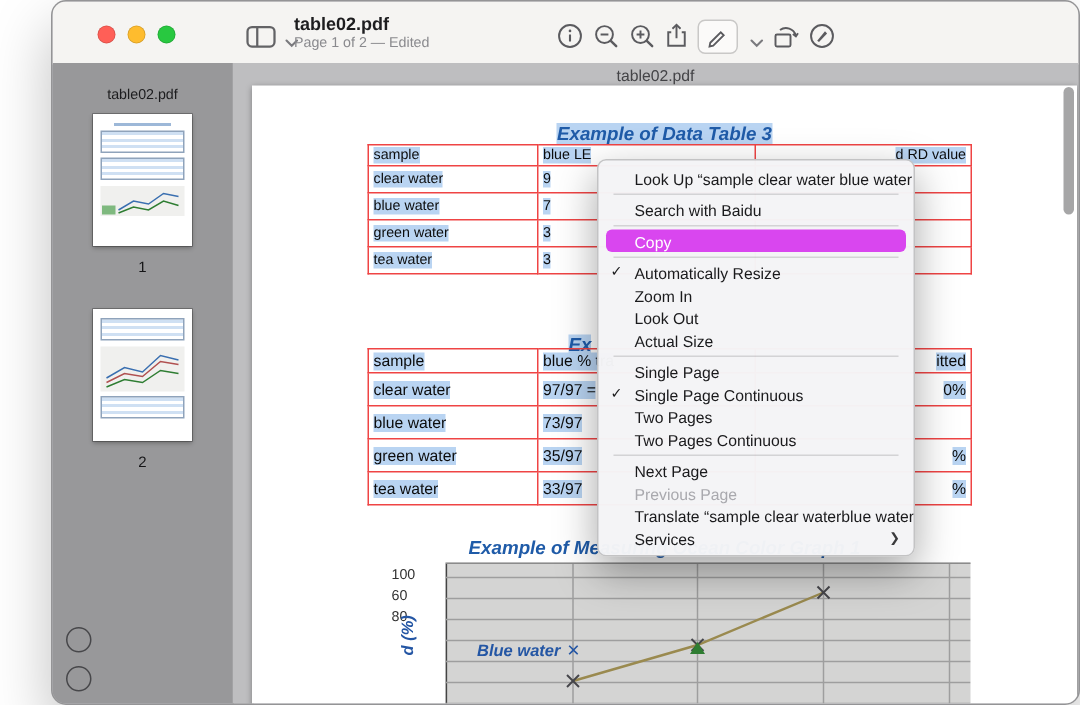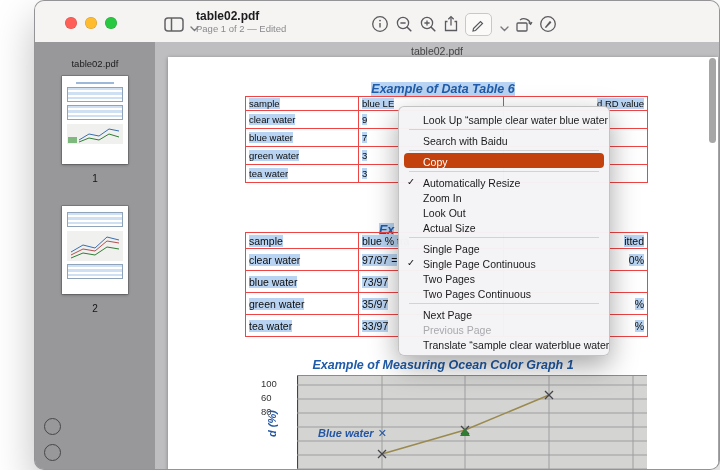--- a/index.html
+++ b/index.html
@@ -62,21 +62,21 @@
   .ylab{position:absolute;left:98px;top:380px;transform:rotate(-90deg);transform-origin:0 0;font-size:11px;font-weight:bold;font-style:italic;color:#2456a4;white-space:nowrap;}
   .serieslabel{position:absolute;left:150px;top:370px;font-size:11px;font-weight:bold;font-style:italic;color:#2456a4;white-space:nowrap;}
   .serieslabel .mk-x{font-style:normal;margin-left:4px;}
 
   
   .ctxmenu{position:absolute;left:363px;top:105px;width:210px;background:rgba(244,244,246,.98);border:1px solid rgba(0,0,0,.2);border-radius:6px;box-shadow:0 10px 28px rgba(0,0,0,.35);padding:4px 0;z-index:50;}
   .mi{position:relative;height:15px;line-height:15px;padding:0 8px 0 24px;color:#1a1a1c;overflow:hidden;white-space:nowrap;}
   .mi .lb{font-size:10.5px;}
   .mi .mk{position:absolute;left:8px;top:0;font-size:9.5px;}
   .mi .arr{position:absolute;right:9px;top:0;font-size:8.5px;color:#3a3a3c;}
-  .mi.sel{background:#c2410c;color:#ffffff;margin:0 5px;padding-left:19px;border-radius:4px;}
+  .mi.sel{background:#d946ef;color:#ffffff;margin:0 5px;padding-left:19px;border-radius:4px;}
   .mi.dis{color:#a9a9ae;}
   .msep{height:1px;background:rgba(60,60,67,.18);margin:2.5px 10px;}
 </style>
 </head>
 <body>
 
 <div class="window">
 
   <div class="titlebar">
     <div class="traffic">
@@ -188,21 +188,21 @@
     <div class="thumb-label l2">2</div>
 
     <div class="sb-circle c1"></div>
     <div class="sb-circle c2"></div>
   </div>
 
   <div class="docarea">
     <div class="proxy-title">table02.pdf</div>
 
     <div class="pdfpage">
-      <div class="h1"><span class="hl">Example of Data Table 6</span></div>
+      <div class="h1"><span class="hl">Example of Data Table 3</span></div>
 
       <table class="dt dt1">
         <colgroup>
             <col style="width:113px">
             <col style="width:145px">
             <col style="width:144px">
           </colgroup>
         <tbody>
             <tr class="hdr">
           <td><span class="hl">sample</span></td>
@@ -320,15 +320,16 @@
     <div class="mi"><span class="mk"></span><span class="lb">Actual Size</span></div>
     <div class="msep"></div>
     <div class="mi"><span class="mk"></span><span class="lb">Single Page</span></div>
     <div class="mi"><span class="mk">✓</span><span class="lb">Single Page Continuous</span></div>
     <div class="mi"><span class="mk"></span><span class="lb">Two Pages</span></div>
     <div class="mi"><span class="mk"></span><span class="lb">Two Pages Continuous</span></div>
     <div class="msep"></div>
     <div class="mi"><span class="mk"></span><span class="lb">Next Page</span></div>
     <div class="mi dis"><span class="mk"></span><span class="lb">Previous Page</span></div>
     <div class="mi"><span class="mk"></span><span class="lb">Translate “sample clear waterblue water…”</span></div>
+    <div class="mi"><span class="mk"></span><span class="lb">Services</span><span class="arr">❯</span></div>
   </div>
 
 </div>
 
 </body></html>

